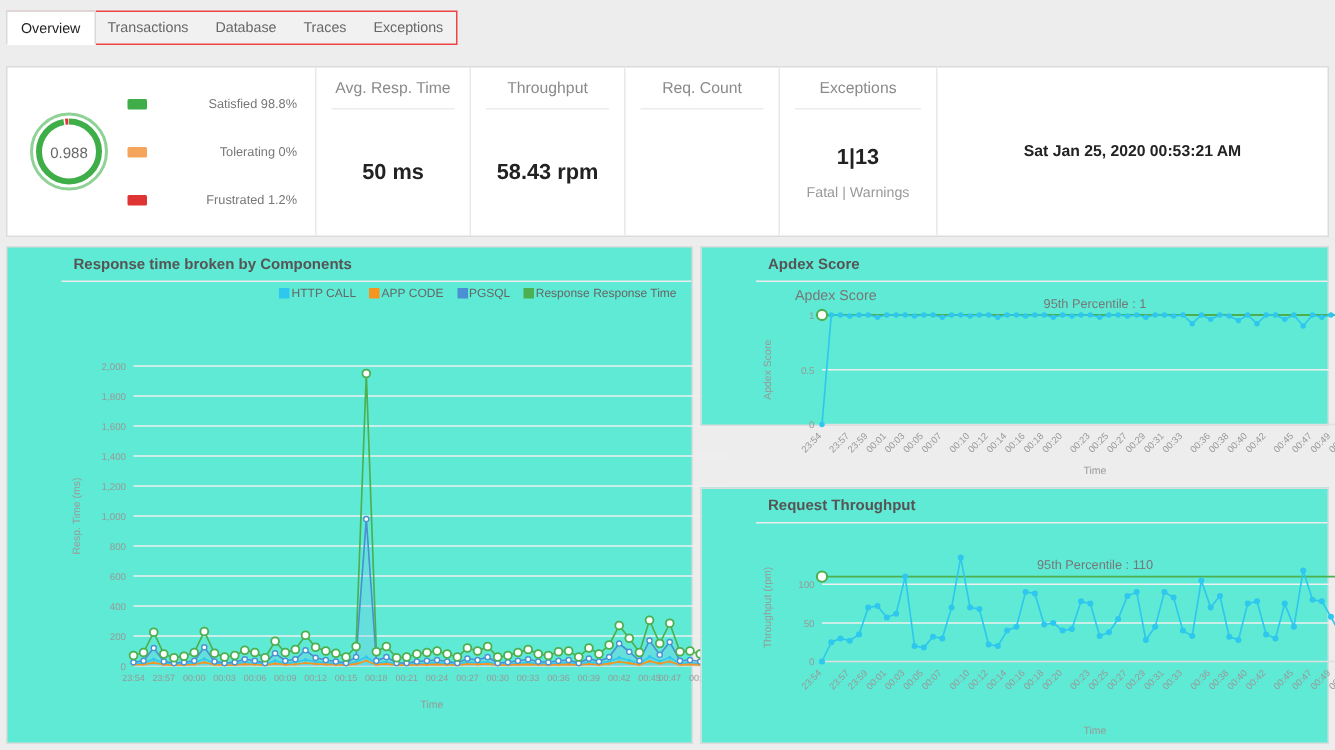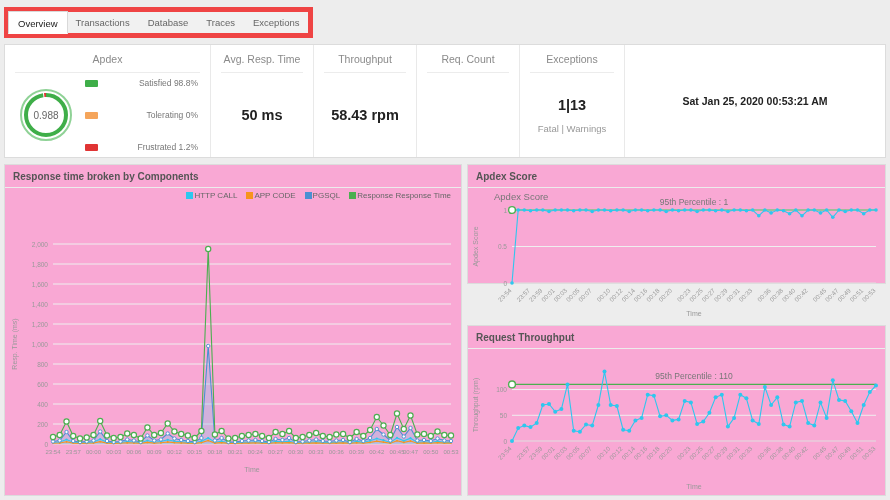--- a/index.html
+++ b/index.html
@@ -7,21 +7,21 @@
   body {
     position:relative; overflow:hidden;
     background:#ededed;
     font-family:"Liberation Sans", sans-serif;
     color:#333;
   }
   
   .tabbar {
     position:absolute; left:4px; top:7px;
     display:inline-flex;
-    background:#f1f1f1; border:5px solid #ef4444;
+    background:#f1f1f1; border:1px solid #ef4444;
   }
   .tab {
     padding:5px 9px 4px; font-size:9.5px; color:#666;
     cursor:pointer; white-space:nowrap;
   }
   .tab.active {
     background:#fff; color:#222;
     border-left:1px solid #d9d9d9; border-right:1px solid #d9d9d9;
     margin:-1px; border-top:1px solid #d9d9d9; border-bottom:1px solid #fff;
     padding-top:6px;
@@ -48,21 +48,21 @@
   .kpi-value.small { font-size:10.5px; }
   .kpi-sub { font-size:9.5px; color:#999; margin-top:10px; }
   .apdex-body { flex-direction:row; gap:10px; padding:0 12px; }
   .apdex-legend { flex:1; display:flex; flex-direction:column; gap:22px; }
   .apdex-legend-row { display:flex; align-items:center; gap:8px; }
   .apdex-swatch { width:13px; height:7px; border-radius:1px; flex:none; }
   .apdex-legend-label { flex:1; text-align:right; font-size:8.5px; color:#777; white-space:nowrap; }
   .donut-value-text { font-size:10px; fill:#666; }
   
   .panel {
-    position:absolute; background:#f9a8d4; border:1px solid #dcdcdc;
+    position:absolute; background:#5eead4; border:1px solid #dcdcdc;padding-left:36px;
   }
   .panel-header {
     padding:6px 8px 5px; font-size:10px; font-weight:bold; color:#555;
     border-bottom:1px solid #ececec; white-space:nowrap;
   }
   .panel-left  { left:4px;  top:164px; width:458px; height:332px; }
   .panel-apdex { left:467px; right:4px; top:164px; height:120px; }
   .panel-thr   { left:467px; right:4px; top:325px; height:171px; }
   .chart-mount { position:relative; }
   .chart-legend {
@@ -81,23 +81,20 @@
     <div class="tab active">Overview</div>
     <div class="tab">Transactions</div>
     <div class="tab">Database</div>
     <div class="tab">Traces</div>
     <div class="tab">Exceptions</div>
   </div>
 
 <div class="kpi-panel">
 
   <div class="kpi-card w-apdex">
-    <div class="kpi-title-wrap">
-        <div class="kpi-title">Apdex</div>
-      </div>
     <div class="kpi-body apdex-body">
       <svg width="58" height="58" viewBox="0 0 58 58">
         <circle id="donut-outer" cx="29" cy="29" r="25" fill="none" stroke="#8fd296" stroke-width="2"></circle>
         <circle id="donut-main" cx="29" cy="29" r="20" fill="none" stroke="#3fae49" stroke-width="4" stroke-dasharray="122 126" stroke-dashoffset="0" transform="rotate(-90 29 29)"></circle>
         <circle id="donut-red" cx="29" cy="29" r="20" fill="none" stroke="#e03434" stroke-width="4" stroke-dasharray="2 124" stroke-dashoffset="-123" transform="rotate(-90 29 29)"></circle>
         <text class="donut-value-text" x="29" y="33" text-anchor="middle">0.988</text>
       </svg>
       <div class="apdex-legend" id="apdex-legend">
           <div class="apdex-legend-row">
             <span class="apdex-swatch" style="background: rgb(63, 174, 73);"></span>

